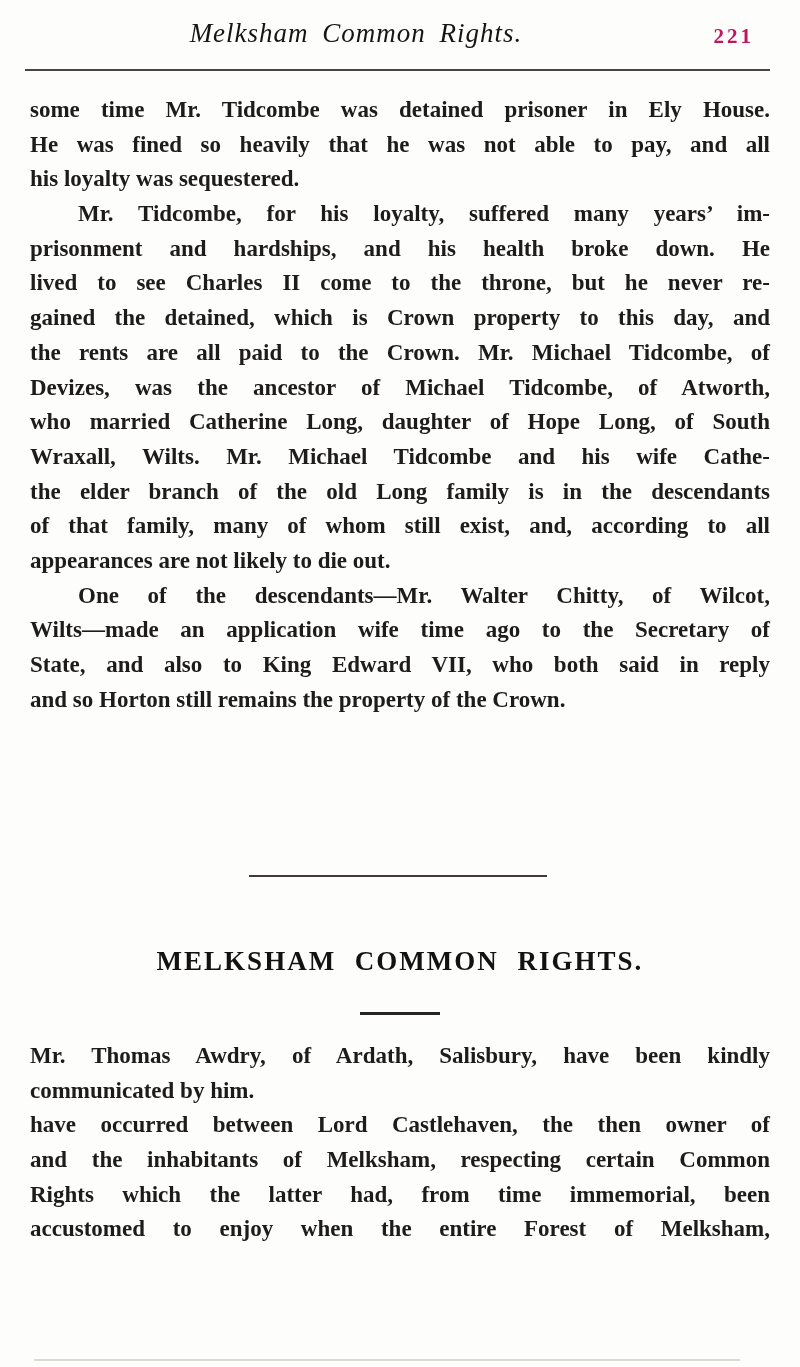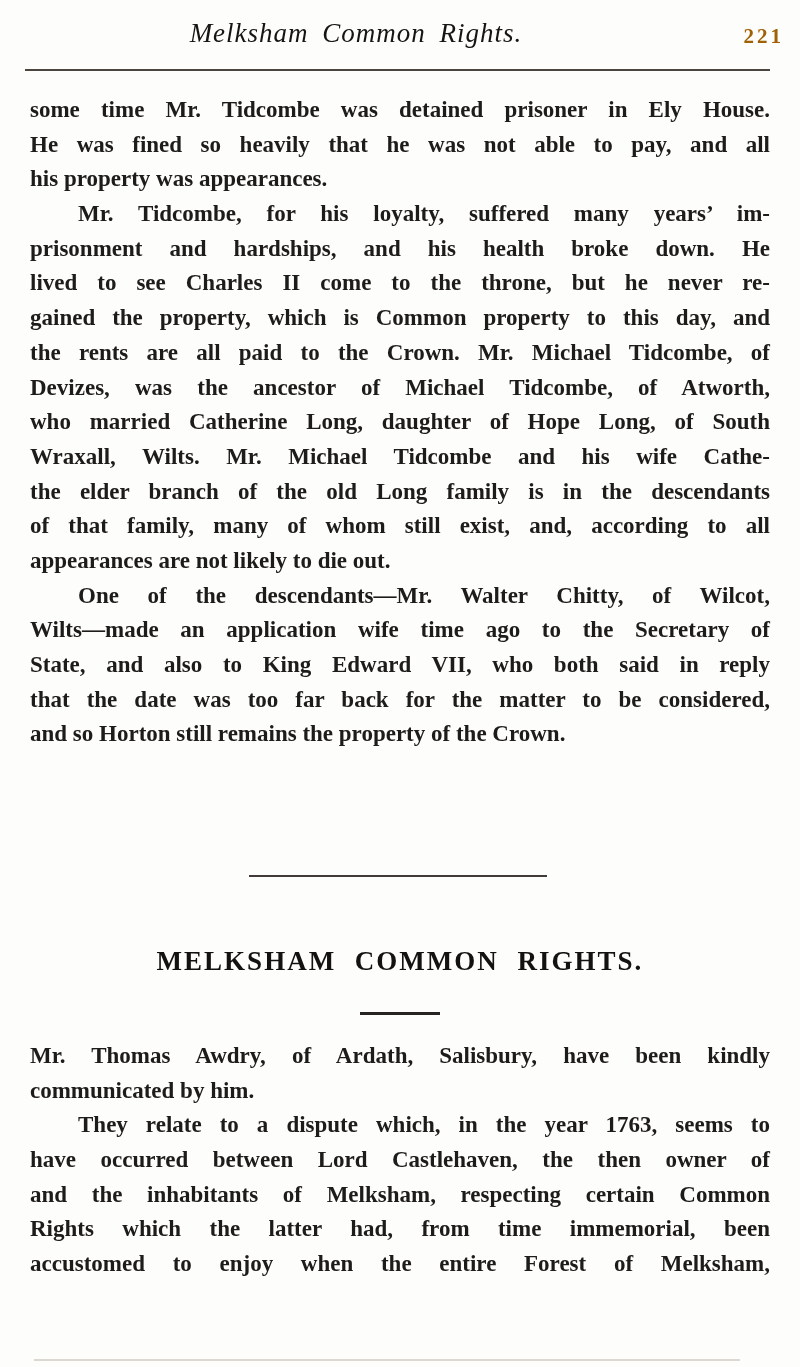--- a/index.html
+++ b/index.html
@@ -19,24 +19,24 @@
   .running-head {
     position: absolute; top: 18px; left: 0; width: 712px;
     text-align: center;
     font-style: italic;
     font-size: 27px;
     letter-spacing: 1px;
     word-spacing: 6px;
     color: #171513;
   }
   .page-number {
-    position: absolute; top: 24px; right: 16px;
+    position: absolute; top: 24px; right: 46px;
     font-size: 21px; font-weight: bold;
     letter-spacing: 3px;
-    color: #a16207;
+    color: #be185d;
   }
   .head-rule {
     position: absolute; top: 69px; left: 25px; width: 745px; height: 2px;
     background: #4a453f;
   }
   
   .textblock {
     position: absolute; left: 30px; width: 740px;
     font-size: 23px;
     font-weight: bold;
@@ -80,57 +80,55 @@
   <div class="running-head">Melksham Common Rights.</div>
 
   <div class="page-number">221</div>
 
   <div class="head-rule"></div>
 
   <div class="textblock textblock-top">
       <div>
         <div class="line fill"><span>some time Mr. Tidcombe was detained prisoner in Ely House.</span></div>
         <div class="line fill"><span>He was fined so heavily that he was not able to pay, and all</span></div>
-        <div class="line"><span>his property was appearances.</span></div>
+        <div class="line"><span>his loyalty was sequestered.</span></div>
       </div>
       <div>
         <div class="line fill indent"><span>Mr. Tidcombe, for his loyalty, suffered many years’ im-</span></div>
         <div class="line fill"><span>prisonment and hardships, and his health broke down. He</span></div>
         <div class="line fill"><span>lived to see Charles II come to the throne, but he never re-</span></div>
-        <div class="line fill"><span>gained the property, which is Common property to this day, and</span></div>
+        <div class="line fill"><span>gained the detained, which is Crown property to this day, and</span></div>
         <div class="line fill"><span>the rents are all paid to the Crown. Mr. Michael Tidcombe, of</span></div>
         <div class="line fill"><span>Devizes, was the ancestor of Michael Tidcombe, of Atworth,</span></div>
         <div class="line fill"><span>who married Catherine Long, daughter of Hope Long, of South</span></div>
         <div class="line fill"><span>Wraxall, Wilts. Mr. Michael Tidcombe and his wife Cathe-</span></div>
         <div class="line fill"><span>the elder branch of the old Long family is in the descendants</span></div>
         <div class="line fill"><span>of that family, many of whom still exist, and, according to all</span></div>
         <div class="line"><span>appearances are not likely to die out.</span></div>
       </div>
       <div>
         <div class="line fill indent"><span>One of the descendants—Mr. Walter Chitty, of Wilcot,</span></div>
         <div class="line fill"><span>Wilts—made an application wife time ago to the Secretary of</span></div>
         <div class="line fill"><span>State, and also to King Edward VII, who both said in reply</span></div>
-        <div class="line fill"><span>that the date was too far back for the matter to be considered,</span></div>
         <div class="line"><span>and so Horton still remains the property of the Crown.</span></div>
       </div>
     </div>
 
   <div class="divider-mid"></div>
 
   <div class="section-heading">MELKSHAM COMMON RIGHTS.</div>
 
   <div class="heading-rule"></div>
 
   <div class="textblock textblock-section">
       <div>
         <div class="line fill"><span>Mr. Thomas Awdry, of Ardath, Salisbury, have been kindly</span></div>
         <div class="line"><span>communicated by him.</span></div>
       </div>
       <div>
-        <div class="line fill indent"><span>They relate to a dispute which, in the year 1763, seems to</span></div>
         <div class="line fill"><span>have occurred between Lord Castlehaven, the then owner of</span></div>
         <div class="line fill"><span>and the inhabitants of Melksham, respecting certain Common</span></div>
         <div class="line fill"><span>Rights which the latter had, from time immemorial, been</span></div>
         <div class="line fill"><span>accustomed to enjoy when the entire Forest of Melksham,</span></div>
       </div>
     </div>
 
   <div class="bottom-artifact"></div>
 
 </div>

